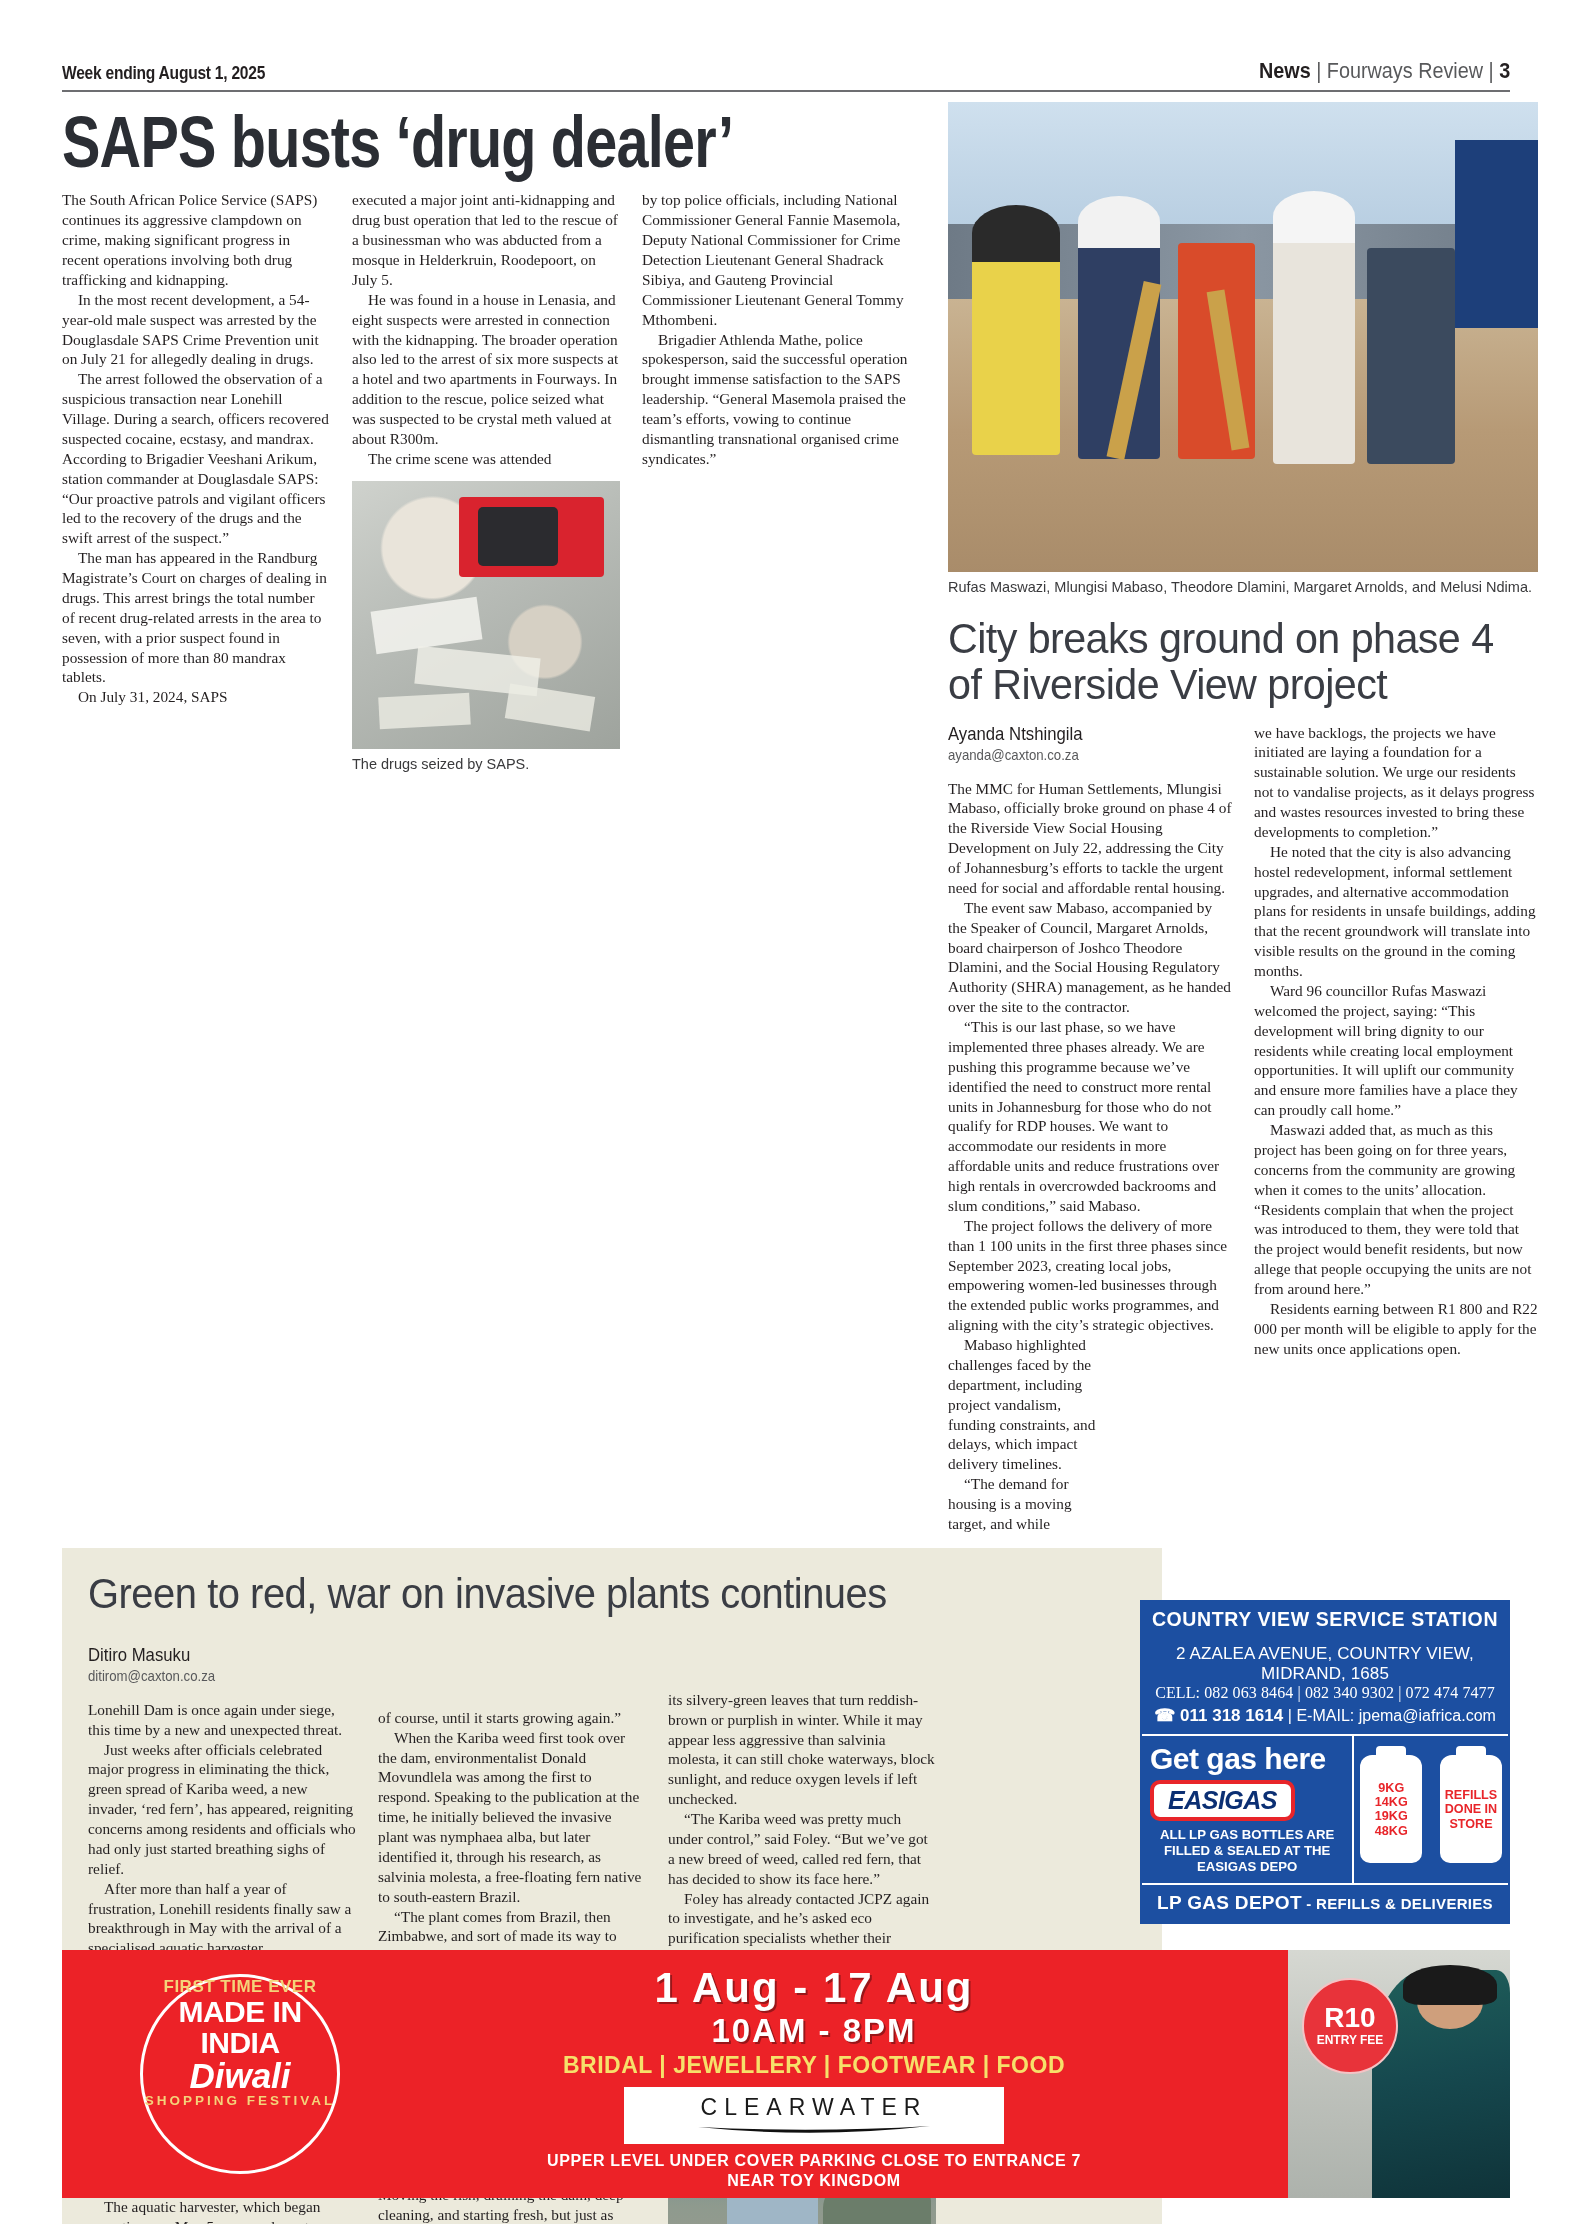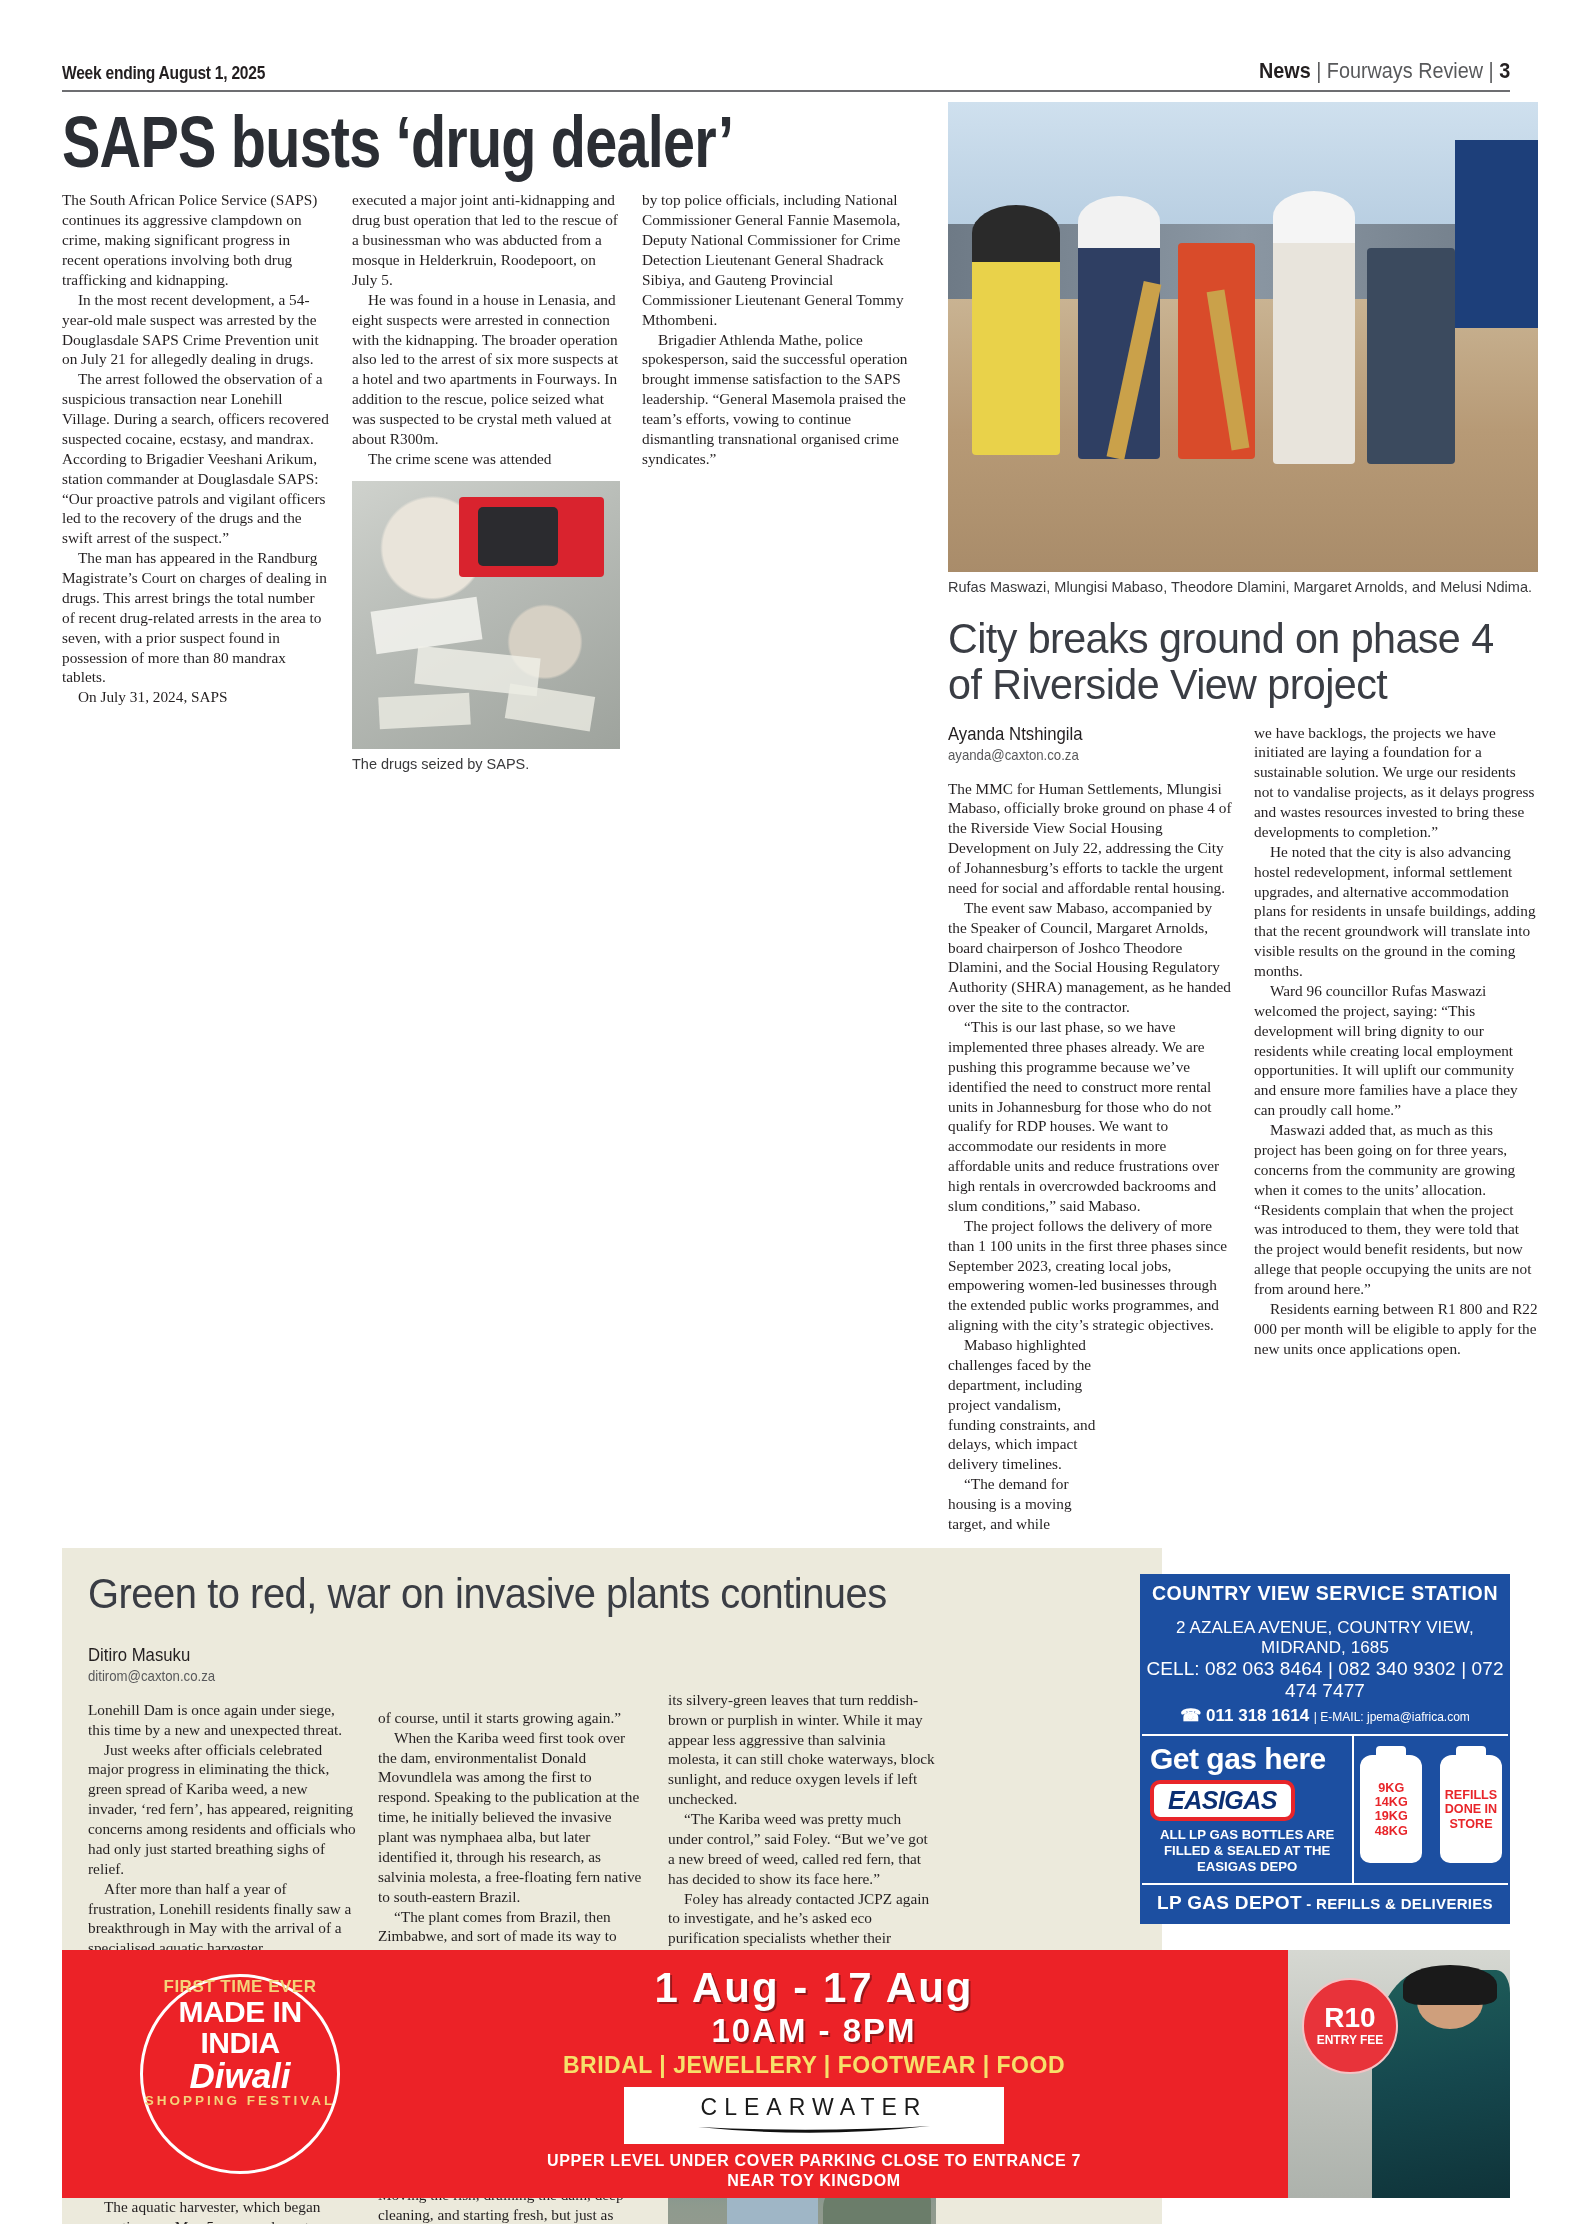--- a/index.html
+++ b/index.html
@@ -95,23 +95,23 @@
   }
 
   
   .ad-gas {
     background:#1c4fa1; color:#fff; border:2px solid #1c4fa1;
     font-family:"Liberation Sans", sans-serif;
   }
   .gas-head { text-align:center; padding:6px 4px 8px 4px; }
   .gas-title { font-weight:bold; font-size:19.5px; letter-spacing:.6px; }
   .gas-addr  { font-size:17px; letter-spacing:.1px; margin-top:13px;}
-  .gas-cell  { font-size:19px; letter-spacing:.1px; }
+  .gas-cell  { font-size:16px; letter-spacing:.1px;font-family:Liberation Serif, serif; }
   .gas-phone { font-size:17px; font-weight:bold; margin-top:3px; }
-  .gas-phone .em { font-weight:normal; font-size:12px; }
+  .gas-phone .em { font-weight:normal; font-size:16px; }
   .gas-mid { display:flex; border-top:2px solid #fff; border-bottom:2px solid #fff; }
   .gas-mid-l { width:58%; border-right:2px solid #fff; padding:6px 8px 8px 8px; position:relative;}
   .gas-mid-r { width:42%; padding:6px; display:flex; gap:8px; justify-content:space-between; align-items:center;}
   .getgas { font-size:30px; font-weight:bold; letter-spacing:-.5px; }
   .easigas-badge {
     display:inline-block; background:#fff; color:#0b2f73; border:4px solid #e8252a;
     border-radius:10px; font-weight:bold; font-style:italic; font-size:25px;
     padding:2px 14px; letter-spacing:-.5px; margin:4px 0 6px 0;
   }
   .gas-note { font-size:13.2px; font-weight:bold; text-align:center; line-height:1.22; }

